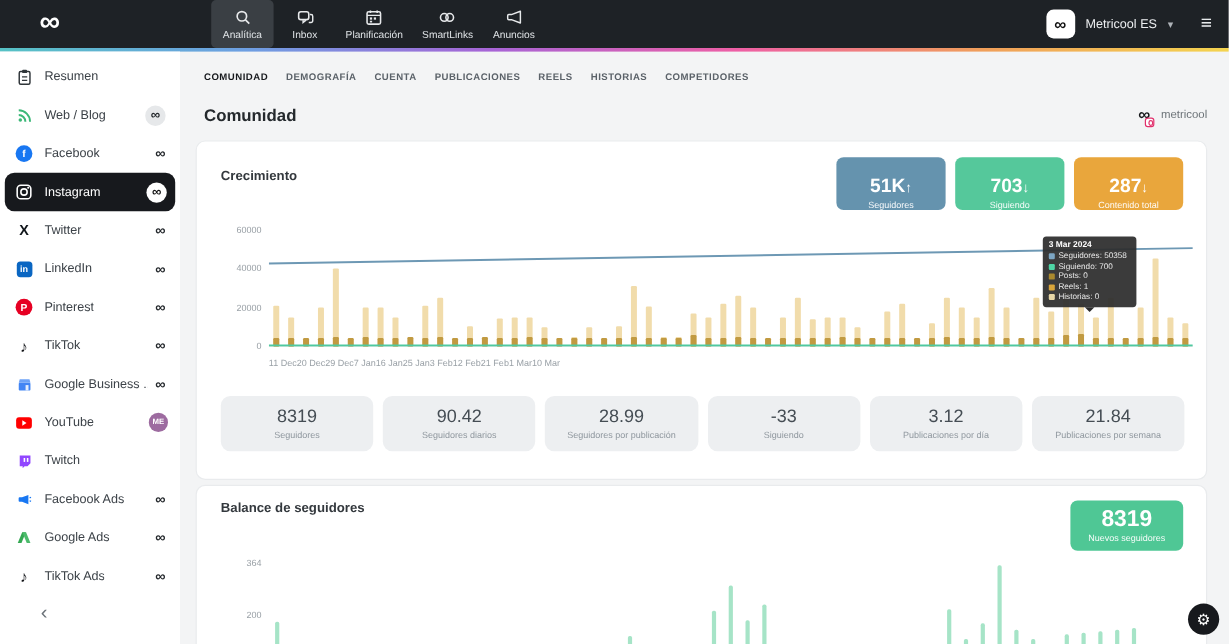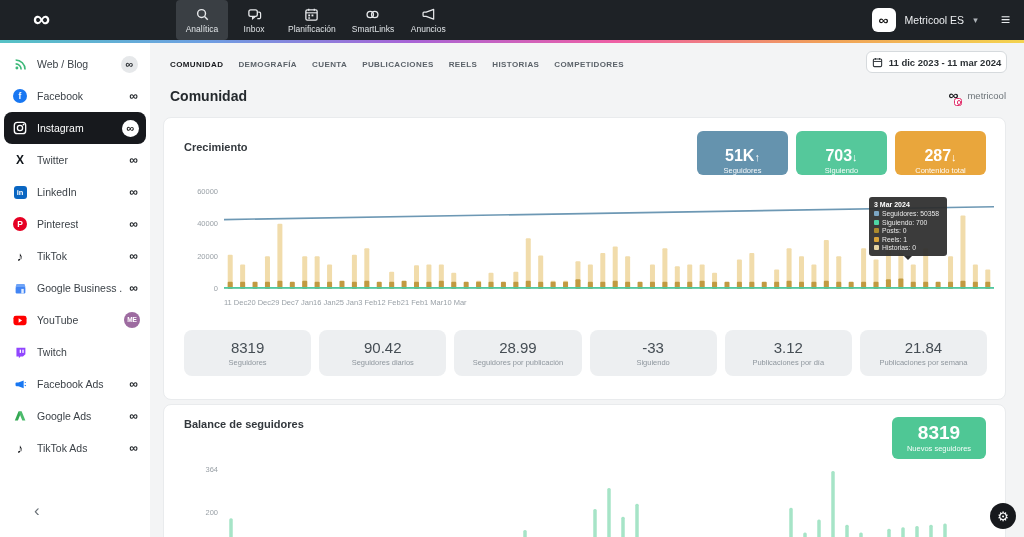--- a/index.html
+++ b/index.html
@@ -161,20 +161,31 @@
       <span class="acct-caret">▾</span>
       <span class="hamburger">≡</span>
     </div>
   </div>
   <div class="topbar-grad"></div>
 
   <div class="sidebar">
     <ul class="sb-list">
       <li class="sb-item">
         <span class="sb-ico">
+          <svg width="13" height="15" viewBox="0 0 16 18">
+              <rect x="2.5" y="3" width="11" height="13" rx="1.5" fill="none" stroke="#2f3539" stroke-width="1.5"></rect>
+              <rect x="5.5" y="1.2" width="5" height="3.4" rx="1" fill="#2f3539"></rect>
+              <line x1="5.3" y1="8.5" x2="10.7" y2="8.5" stroke="#2f3539" stroke-width="1.3"></line>
+              <line x1="5.3" y1="12" x2="10.7" y2="12" stroke="#2f3539" stroke-width="1.3"></line>
+            </svg>
+        </span>
+        <span class="sb-label">Resumen</span>
+      </li>
+      <li class="sb-item">
+        <span class="sb-ico">
           <svg width="13" height="13" viewBox="0 0 16 16">
               <circle cx="3.6" cy="12.4" r="1.8" fill="#3cb878"></circle>
               <path d="M2 7.2 a6.8 6.8 0 0 1 6.8 6.8" stroke="#3cb878" stroke-width="2" fill="none"></path>
               <path d="M2 2.4 a11.6 11.6 0 0 1 11.6 11.6" stroke="#3cb878" stroke-width="2" fill="none"></path>
             </svg>
         </span>
         <span class="sb-label">Web / Blog</span>
         <span class="sb-badge circled">∞</span>
       </li>
       <li class="sb-item">
@@ -290,29 +301,20 @@
   <div class="subnav" id="subnav">
       <span class="subtab active">COMUNIDAD</span>
       <span class="subtab">DEMOGRAFÍA</span>
       <span class="subtab">CUENTA</span>
       <span class="subtab">PUBLICACIONES</span>
       <span class="subtab">REELS</span>
       <span class="subtab">HISTORIAS</span>
       <span class="subtab">COMPETIDORES</span>
     </div>
 
-  <div class="datebox">
-    <svg width="11" height="11" viewBox="0 0 16 16">
-        <rect x="2" y="3" width="12" height="11" rx="1.5" fill="none" stroke="#33383d" stroke-width="1.6"></rect>
-        <line x1="2" y1="6.5" x2="14" y2="6.5" stroke="#33383d" stroke-width="1.4"></line>
-        <line x1="5" y1="1.6" x2="5" y2="4" stroke="#33383d" stroke-width="1.6"></line>
-        <line x1="11" y1="1.6" x2="11" y2="4" stroke="#33383d" stroke-width="1.6"></line>
-      </svg>
-    <span>11 dic 2023 - 11 mar 2024</span>
-  </div>
 
   <div class="page-title">Comunidad</div>
 
   <div class="acct-line">
     <span class="inf"><span>∞</span><span class="ig-mini"></span></span>
     <span class="nm">metricool</span>
   </div>
 
   <div class="card" id="card-growth">
     <div class="card-title" style="top:23px">Crecimiento</div>

